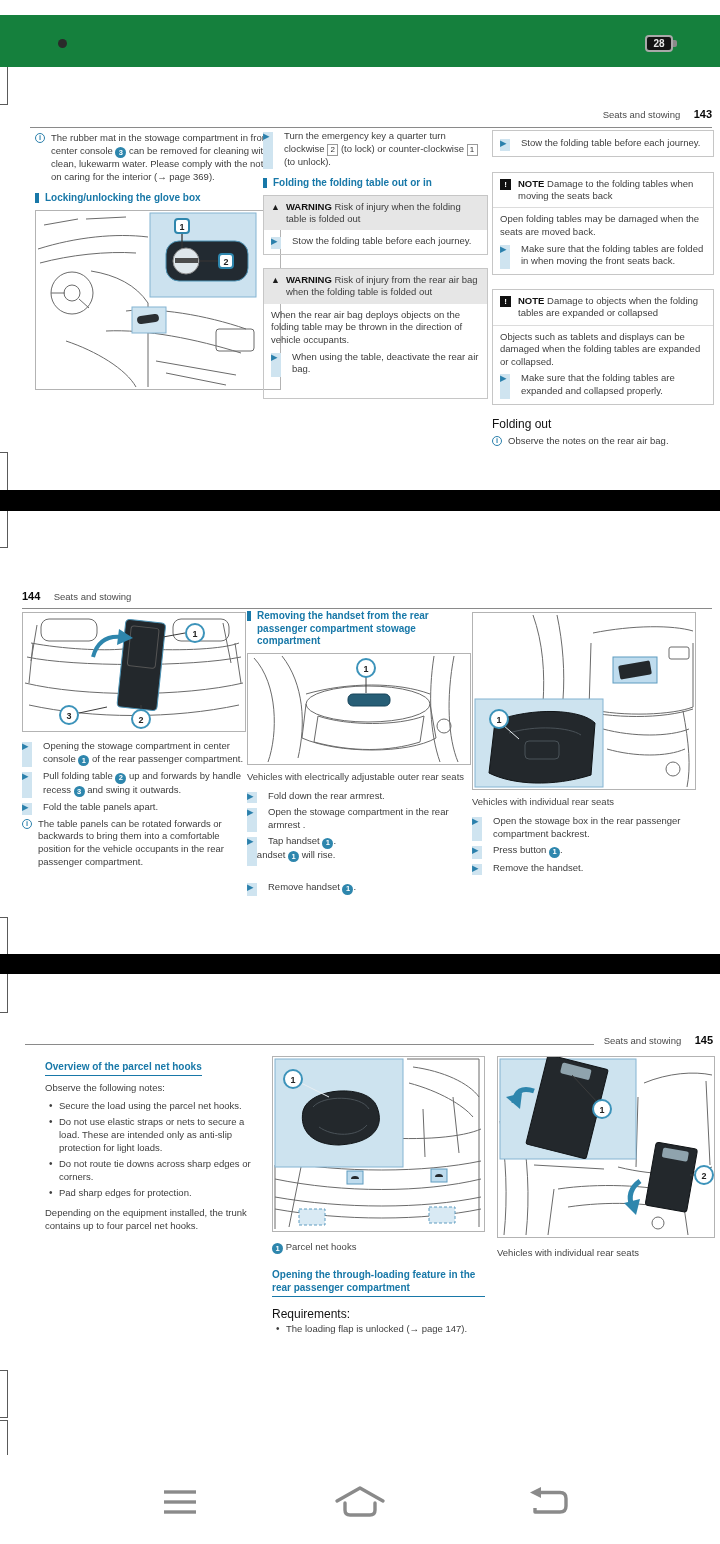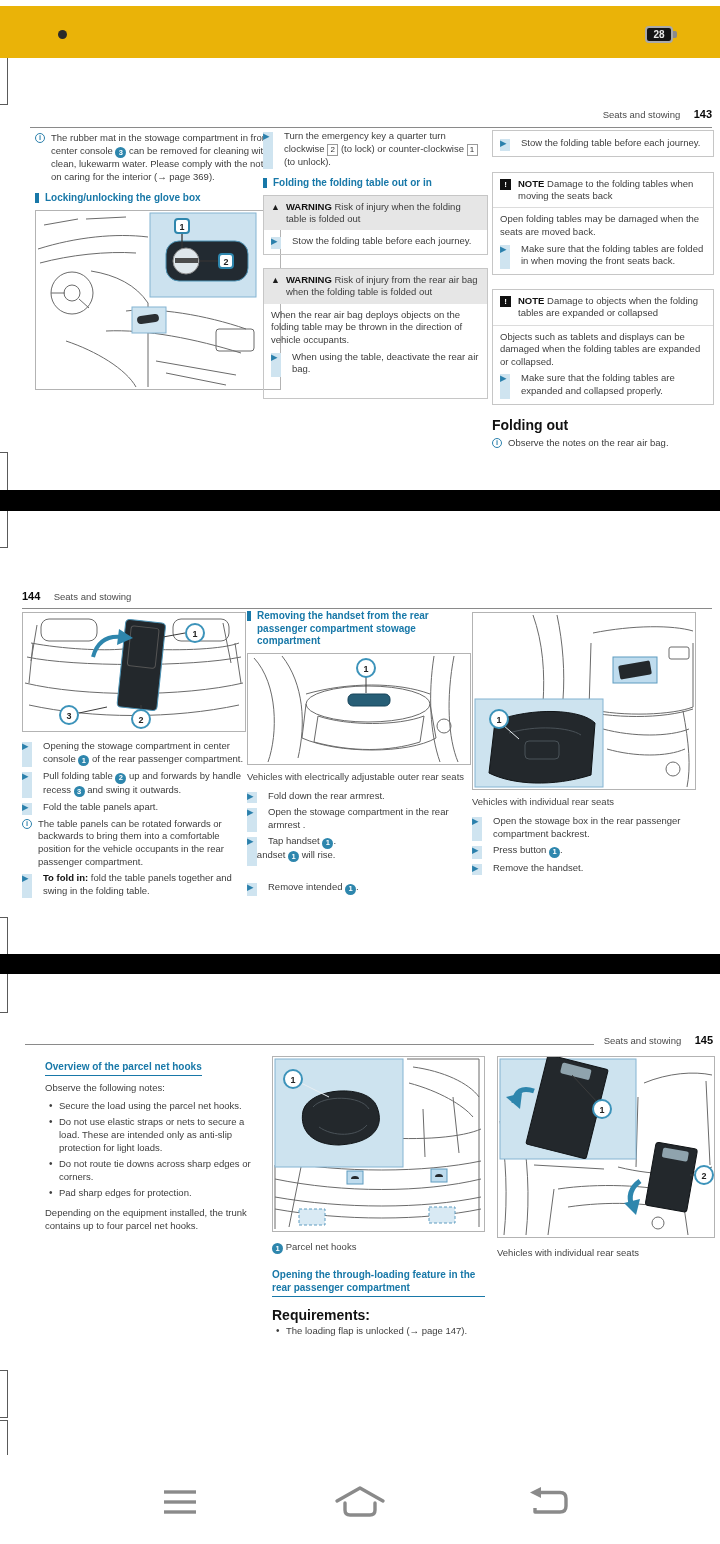--- a/index.html
+++ b/index.html
@@ -1,18 +1,18 @@
 <!DOCTYPE html>
 <html><head>
 <meta charset="utf-8">
 <style>
 *{margin:0;padding:0;box-sizing:border-box}
 html,body{width:720px;height:1544px}
 body{position:relative;background:#fff;font-family:"Liberation Sans",sans-serif;color:#3d3d3d;overflow:hidden}
-.statusbar{position:absolute;top:6px;left:0;width:720px;height:52px;background:#eab308;z-index:6}
+.statusbar{position:absolute;top:15px;left:0;width:720px;height:52px;background:#15803d;z-index:6}
 .cam-dot{position:absolute;left:58px;top:24px;width:9px;height:9px;border-radius:50%;background:#2a2a2a}
 .battery{position:absolute;right:47px;top:20px;width:28px;height:17px;border:2px solid #a9a9a9;border-radius:4px;background:#141414;color:#e8e8e8;font-size:10px;display:flex;align-items:center;justify-content:center;font-weight:bold}
 .battery-nub{position:absolute;right:43px;top:25px;width:4px;height:7px;background:#8a8a8a;border-radius:0 2px 2px 0}
 .blackbar{position:absolute;left:0;width:720px;background:#000;z-index:4}
 .curl{position:absolute;left:-6px;width:14px;border:1px solid #5a5a5a;background:#fff;z-index:2}
 .page{position:absolute;left:0;width:720px}
 .txt{font-size:9.5px;line-height:1.33}
 .hdr-r{position:absolute;top:0;text-align:right;border-bottom:1px solid #8a8a8a;padding-bottom:5px}
 .hdr-l{position:absolute;top:0;border-bottom:1px solid #8a8a8a;padding-bottom:4px}
 .hdr-title{font-size:9.5px;color:#4a4a4a}
@@ -35,21 +35,21 @@
 .wtri::before{content:"\25B2"}
 .wbody{padding:5px 7px 6px}
 .nhead{padding:5px 7px;display:flex;gap:7px;border-bottom:1px solid #dcdcdc;font-size:9.5px;line-height:1.3}
 .nbang{width:11px;height:11px;background:#101010;color:#fff;font-size:8px;line-height:11px;text-align:center;font-weight:bold;flex:none;margin-top:1px}
 .nbang::before{content:"!"}
 .nbody{padding:5px 7px 6px}
 .blabel{font-weight:bold;color:#101010}
 .numc{display:inline-flex;width:11px;height:11px;border-radius:50%;background:#2e86ad;color:#fff;font-size:7.5px;align-items:center;justify-content:center;vertical-align:-1px;font-weight:bold}
 .keybox{display:inline-block;min-width:11px;text-align:center;border:1px solid #9a9a9a;font-size:8px;line-height:10px;padding:0 1px;color:#2f2f2f;background:#fff;vertical-align:0}
 .caption{font-size:9.5px;color:#454545;margin-top:6px}
-.bhead{font-weight:bold;color:#121212;font-size:14px}
+.bhead{font-weight:normal;color:#121212;font-size:12px}
 .uhead{color:#1878a8;font-weight:bold;font-size:10px;line-height:1.3;border-bottom:1.5px solid #1878a8;padding-bottom:2px;margin-bottom:6px;display:inline-block}
 .dotb{position:relative;padding-left:14px;margin-bottom:4px}
 .dotb::before{content:"\2022";position:absolute;left:4px;top:-1px;font-size:10px;color:#3d3d3d}
 .navbar{position:absolute;left:0;top:1455px;width:720px;height:89px;background:#fff;z-index:6}
 .navbtn{position:absolute}
 </style>
 </head>
 <body>
 
 <div class="statusbar">
@@ -259,25 +259,20 @@
         <span>and swing it outwards.</span>
       </div>
       <div class="bullet txt">
         <span class="band"></span><span class="arr"></span>
         <span>Fold the table panels apart.</span>
       </div>
       <div class="info txt">
         <span class="ii"></span>
         <span>The table panels can be rotated forwards or backwards to bring them into a comfortable position for the vehicle occupants in the rear passenger compartment.</span>
       </div>
-      <div class="bullet txt">
-        <span class="band"></span><span class="arr"></span>
-        <span class="blabel">To fold in:</span>
-        <span>fold the table panels together and swing in the folding table.</span>
-      </div>
     </div>
   </div>
 
   <div class="col" style="left:247px;top:24px;width:224px">
     <div class="sechead" style="margin-top:0">
       <span class="sbar"></span>
       <span>Removing the handset from the rear passenger compartment stowage compartment</span>
     </div>
     <div class="fig" style="height:112px">
       <svg width="222" height="110" viewBox="0 0 222 110">
@@ -311,21 +306,21 @@
         <span>Tap handset</span>
         <span class="numc">1</span><span>.</span>
       </div>
       <div class="txt" style="padding-left:3px;margin-bottom:19px">
         <span>Handset</span>
         <span class="numc">1</span>
         <span>will rise.</span>
       </div>
       <div class="bullet txt">
         <span class="band"></span><span class="arr"></span>
-        <span>Remove intended</span>
+        <span>Remove handset</span>
         <span class="numc">1</span><span>.</span>
       </div>
     </div>
   </div>
 
   <div class="col" style="left:472px;top:26px;width:243px">
     <div class="fig" style="height:178px;width:224px">
       <svg width="222" height="176" viewBox="0 0 222 176">
         <g fill="none" stroke="#6b6b6b" stroke-width="1">
           <path d="M60,2 C70,30 72,60 70,90 M84,2 C90,30 92,60 90,86"></path>

